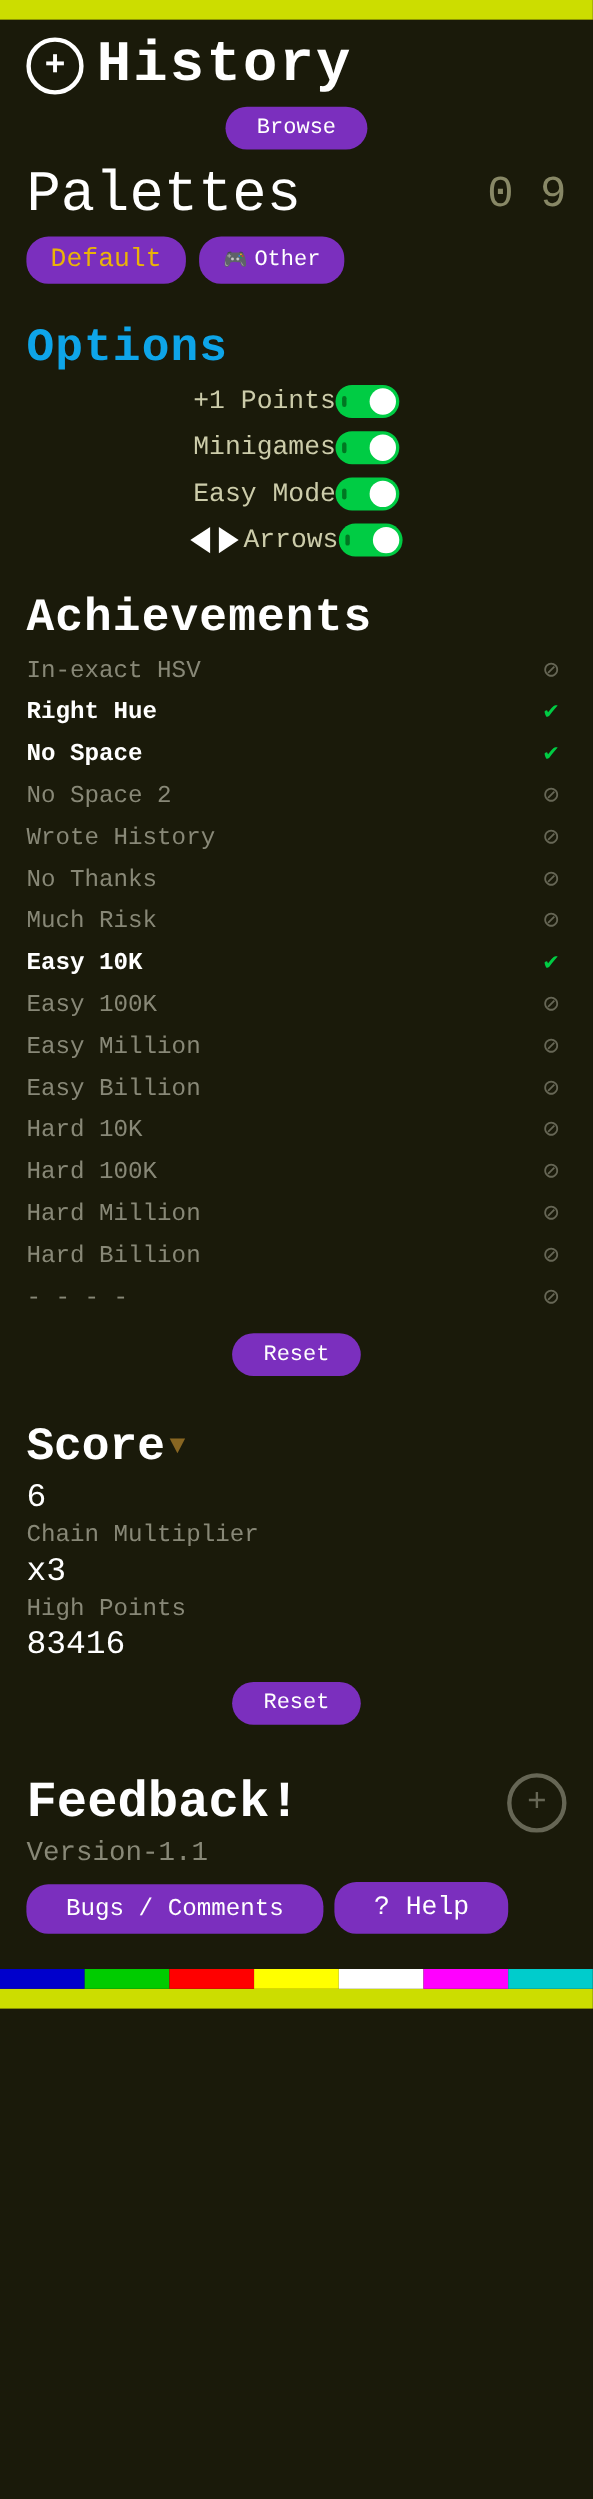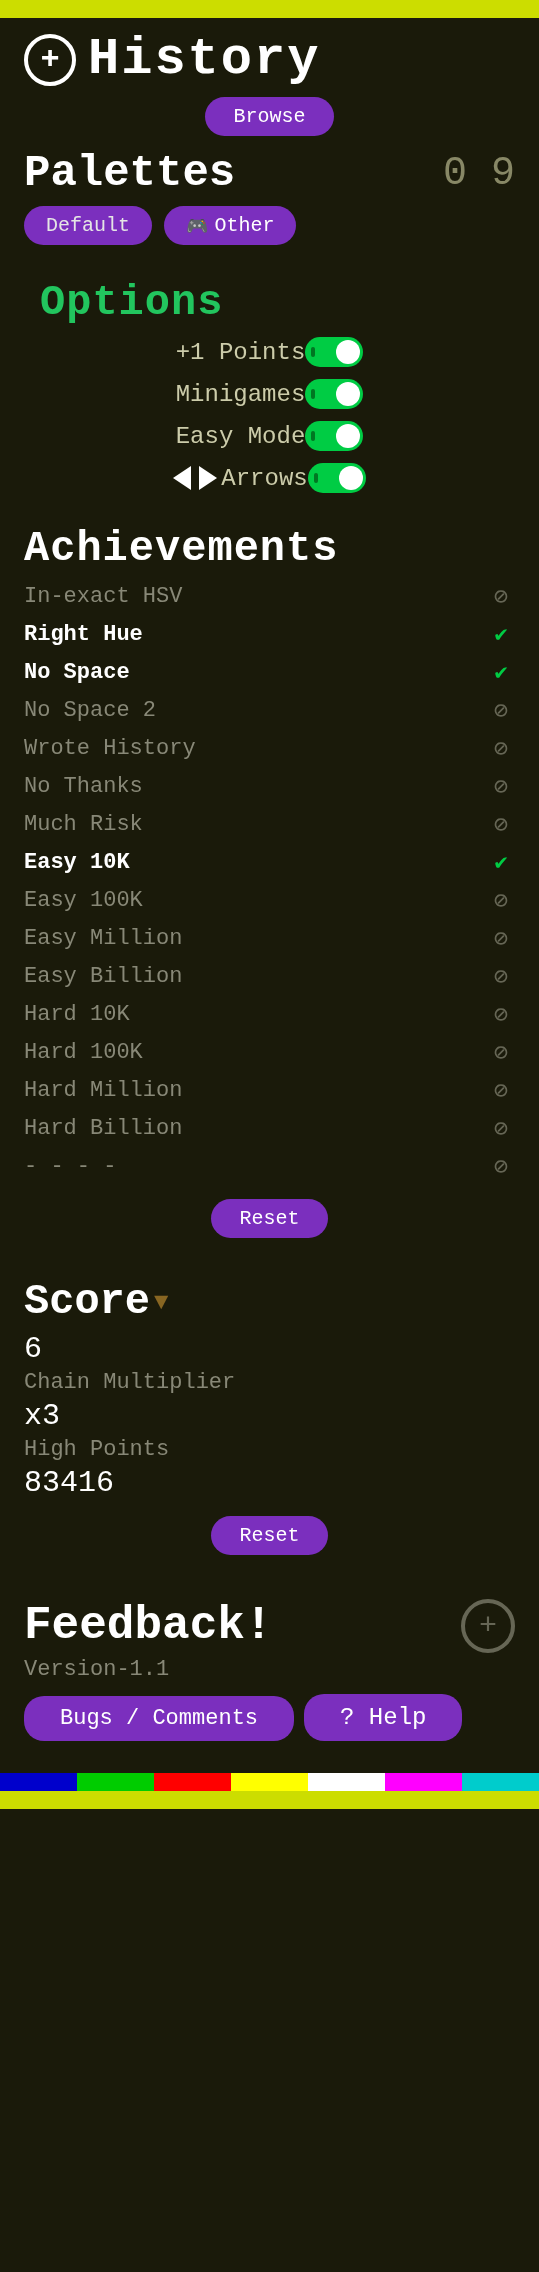--- a/index.html
+++ b/index.html
@@ -70,77 +70,76 @@
     }
 
     
     .palettes-row {
       display: flex;
       align-items: center;
       padding: 4px 8px;
       gap: 8px;
     }
     .palettes-title {
-      font-size: 44px;
-      font-weight: bold;
+      font-size: 52px;
+      font-weight: normal;
       color: #ffffff;
       flex: 1;
     }
     .palette-num {
       font-size: 40px;
       color: #888866;
       margin-left: 4px;
     }
 
     
     .palette-btns {
       display: flex;
       gap: 12px;
       padding: 4px 8px 12px 8px;
     }
     .btn-default {
       background: #7b2fbe;
-      color: #e5e5e5;
+      color: #eab308;
+      border: none;
+      border-radius: 20px;
+      padding: 8px 22px;
+      font-family: 'Courier New', Courier, monospace;
+      font-size: 24px;
+      cursor: pointer;
+    }
+    .btn-other {
+      background: #7b2fbe;
+      color: #ffffff;
       border: none;
       border-radius: 20px;
       padding: 8px 22px;
       font-family: 'Courier New', Courier, monospace;
       font-size: 20px;
       cursor: pointer;
-    }
-    .btn-other {
-      background: #7b2fbe;
-      color: #ffffff;
-      border: none;
-      border-radius: 20px;
-      padding: 8px 22px;
-      font-family: 'Courier New', Courier, monospace;
-      font-size: 20px;
-      cursor: pointer;
       display: flex;
       align-items: center;
       gap: 6px;
     }
     .controller-icon {
       font-size: 18px;
     }
 
     
     .section-gap {
       height: 18px;
     }
 
     
     .section-title {
       font-size: 42px;
       font-weight: bold;
-      color: #22c55e;
+      color: #0ea5e9;
       padding: 4px 8px;
       letter-spacing: 1px;
-      margin-left: 16px;
     }
 
     .option-row {
       display: flex;
       align-items: center;
       justify-content: center;
       padding: 6px 8px;
     }
     .option-label {
       font-size: 24px;
@@ -277,21 +276,21 @@
       border-radius: 50%;
       display: flex;
       align-items: center;
       justify-content: center;
       font-size: 30px;
       color: #666655;
       flex-shrink: 0;
     }
 
     .version-text {
-      font-size: 22px;
+      font-size: 25px;
       color: #888877;
       padding: 2px 8px;
     }
 
     .feedback-btns {
       display: flex;
       flex-direction: row;
       align-items: flex-end;
       gap: 10px;
       padding: 10px 8px 16px 8px;

